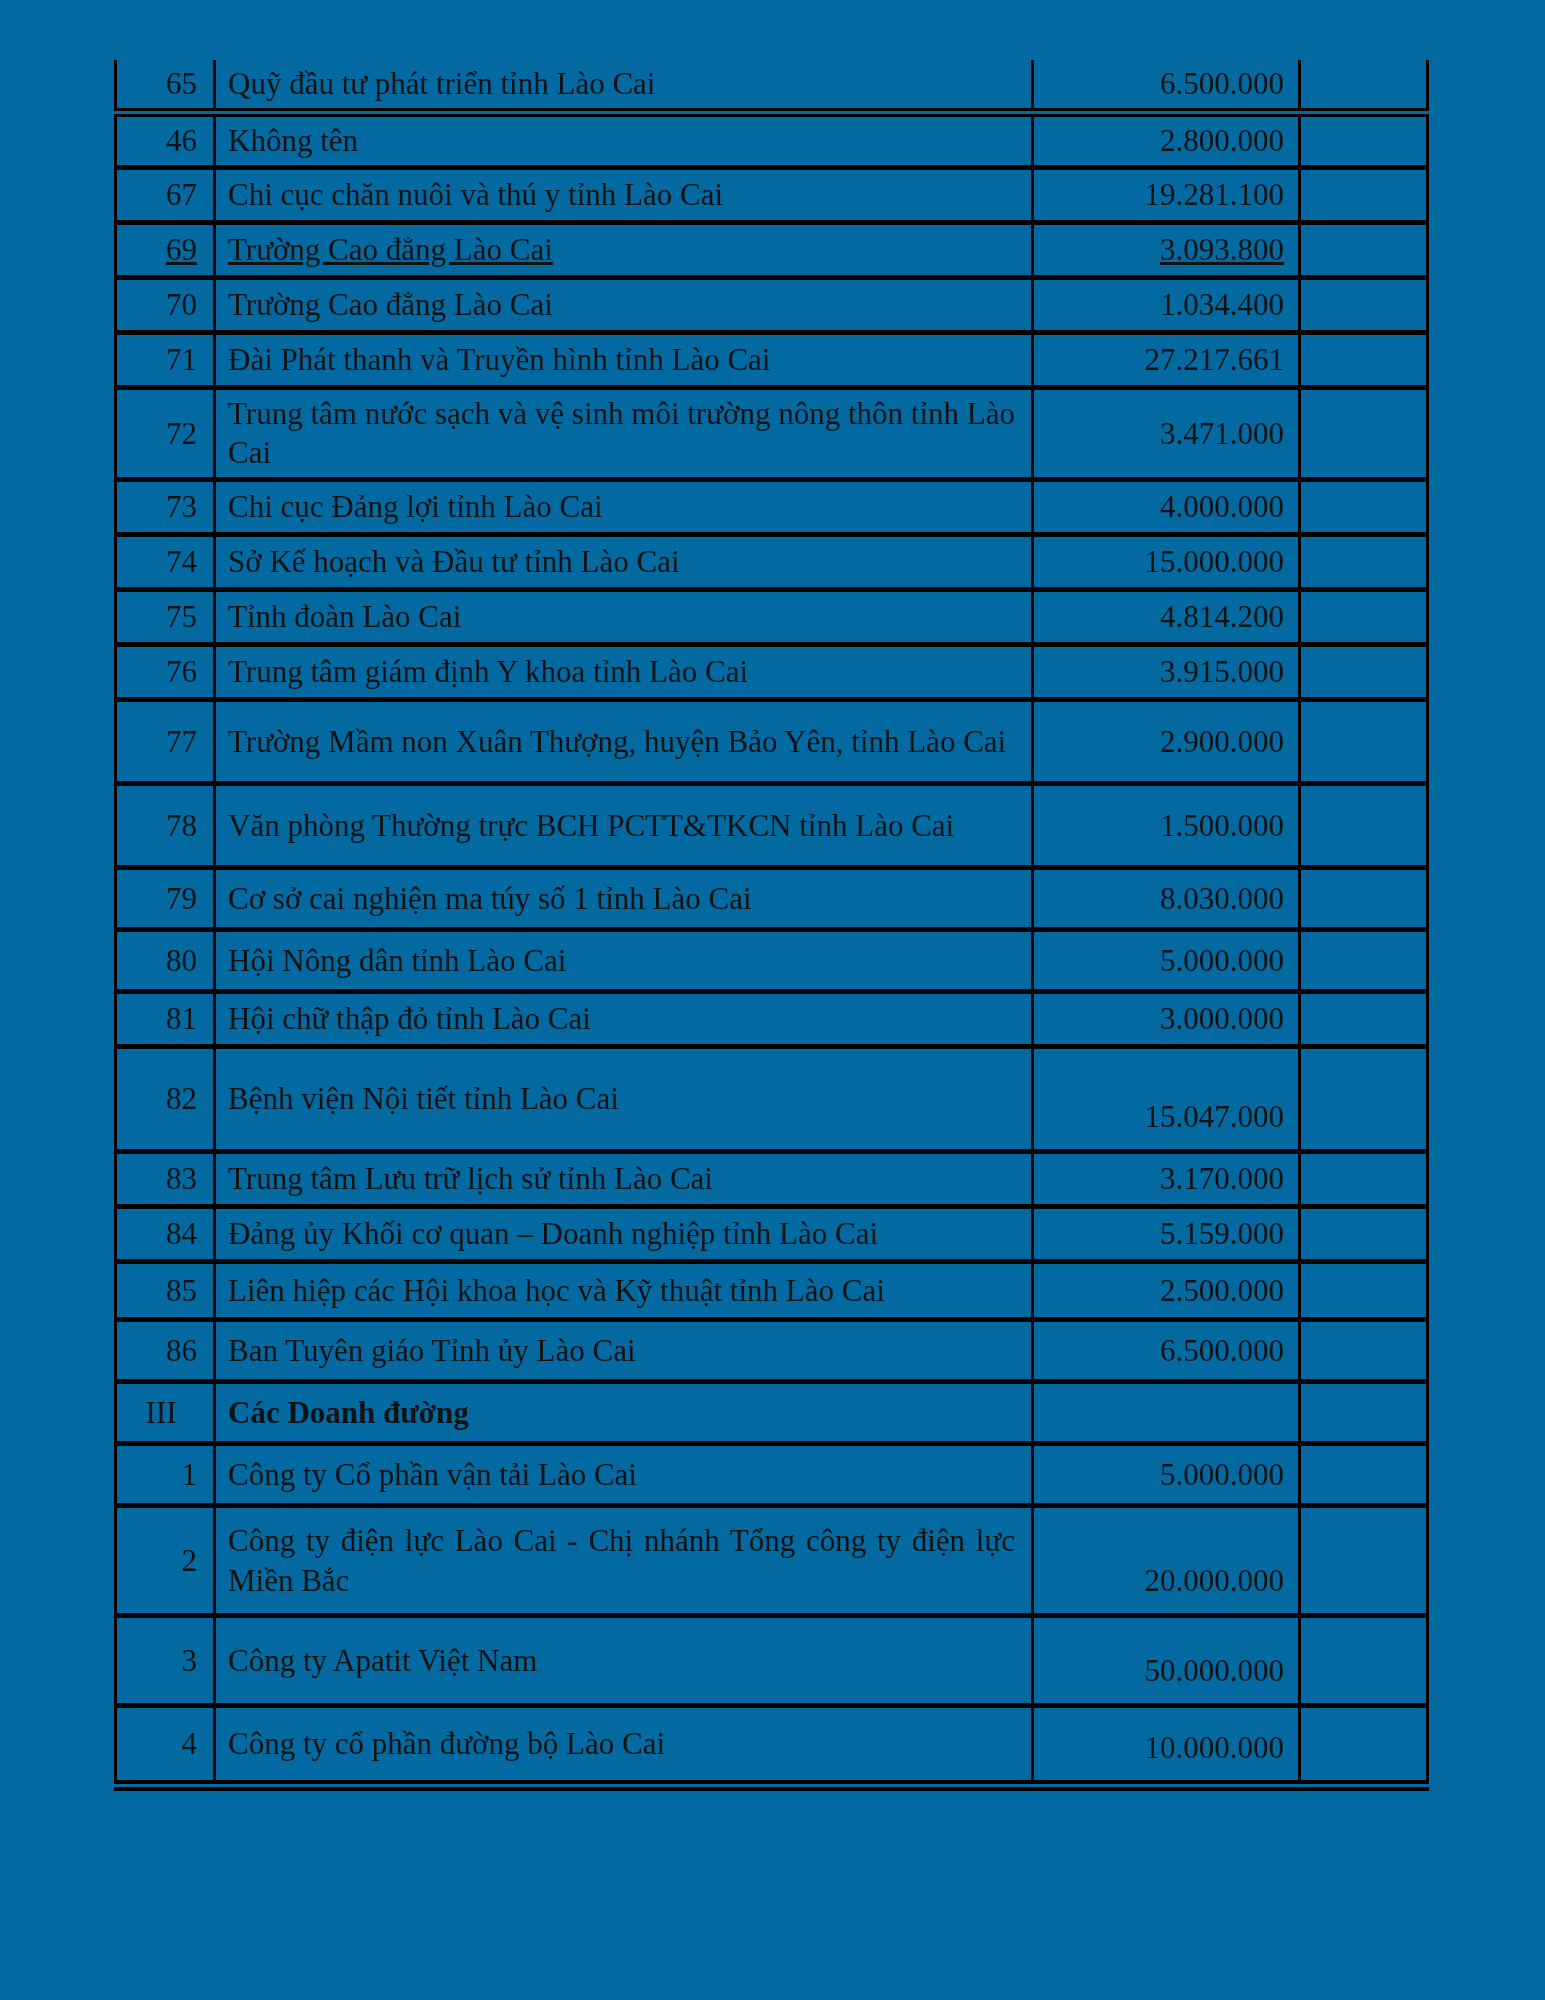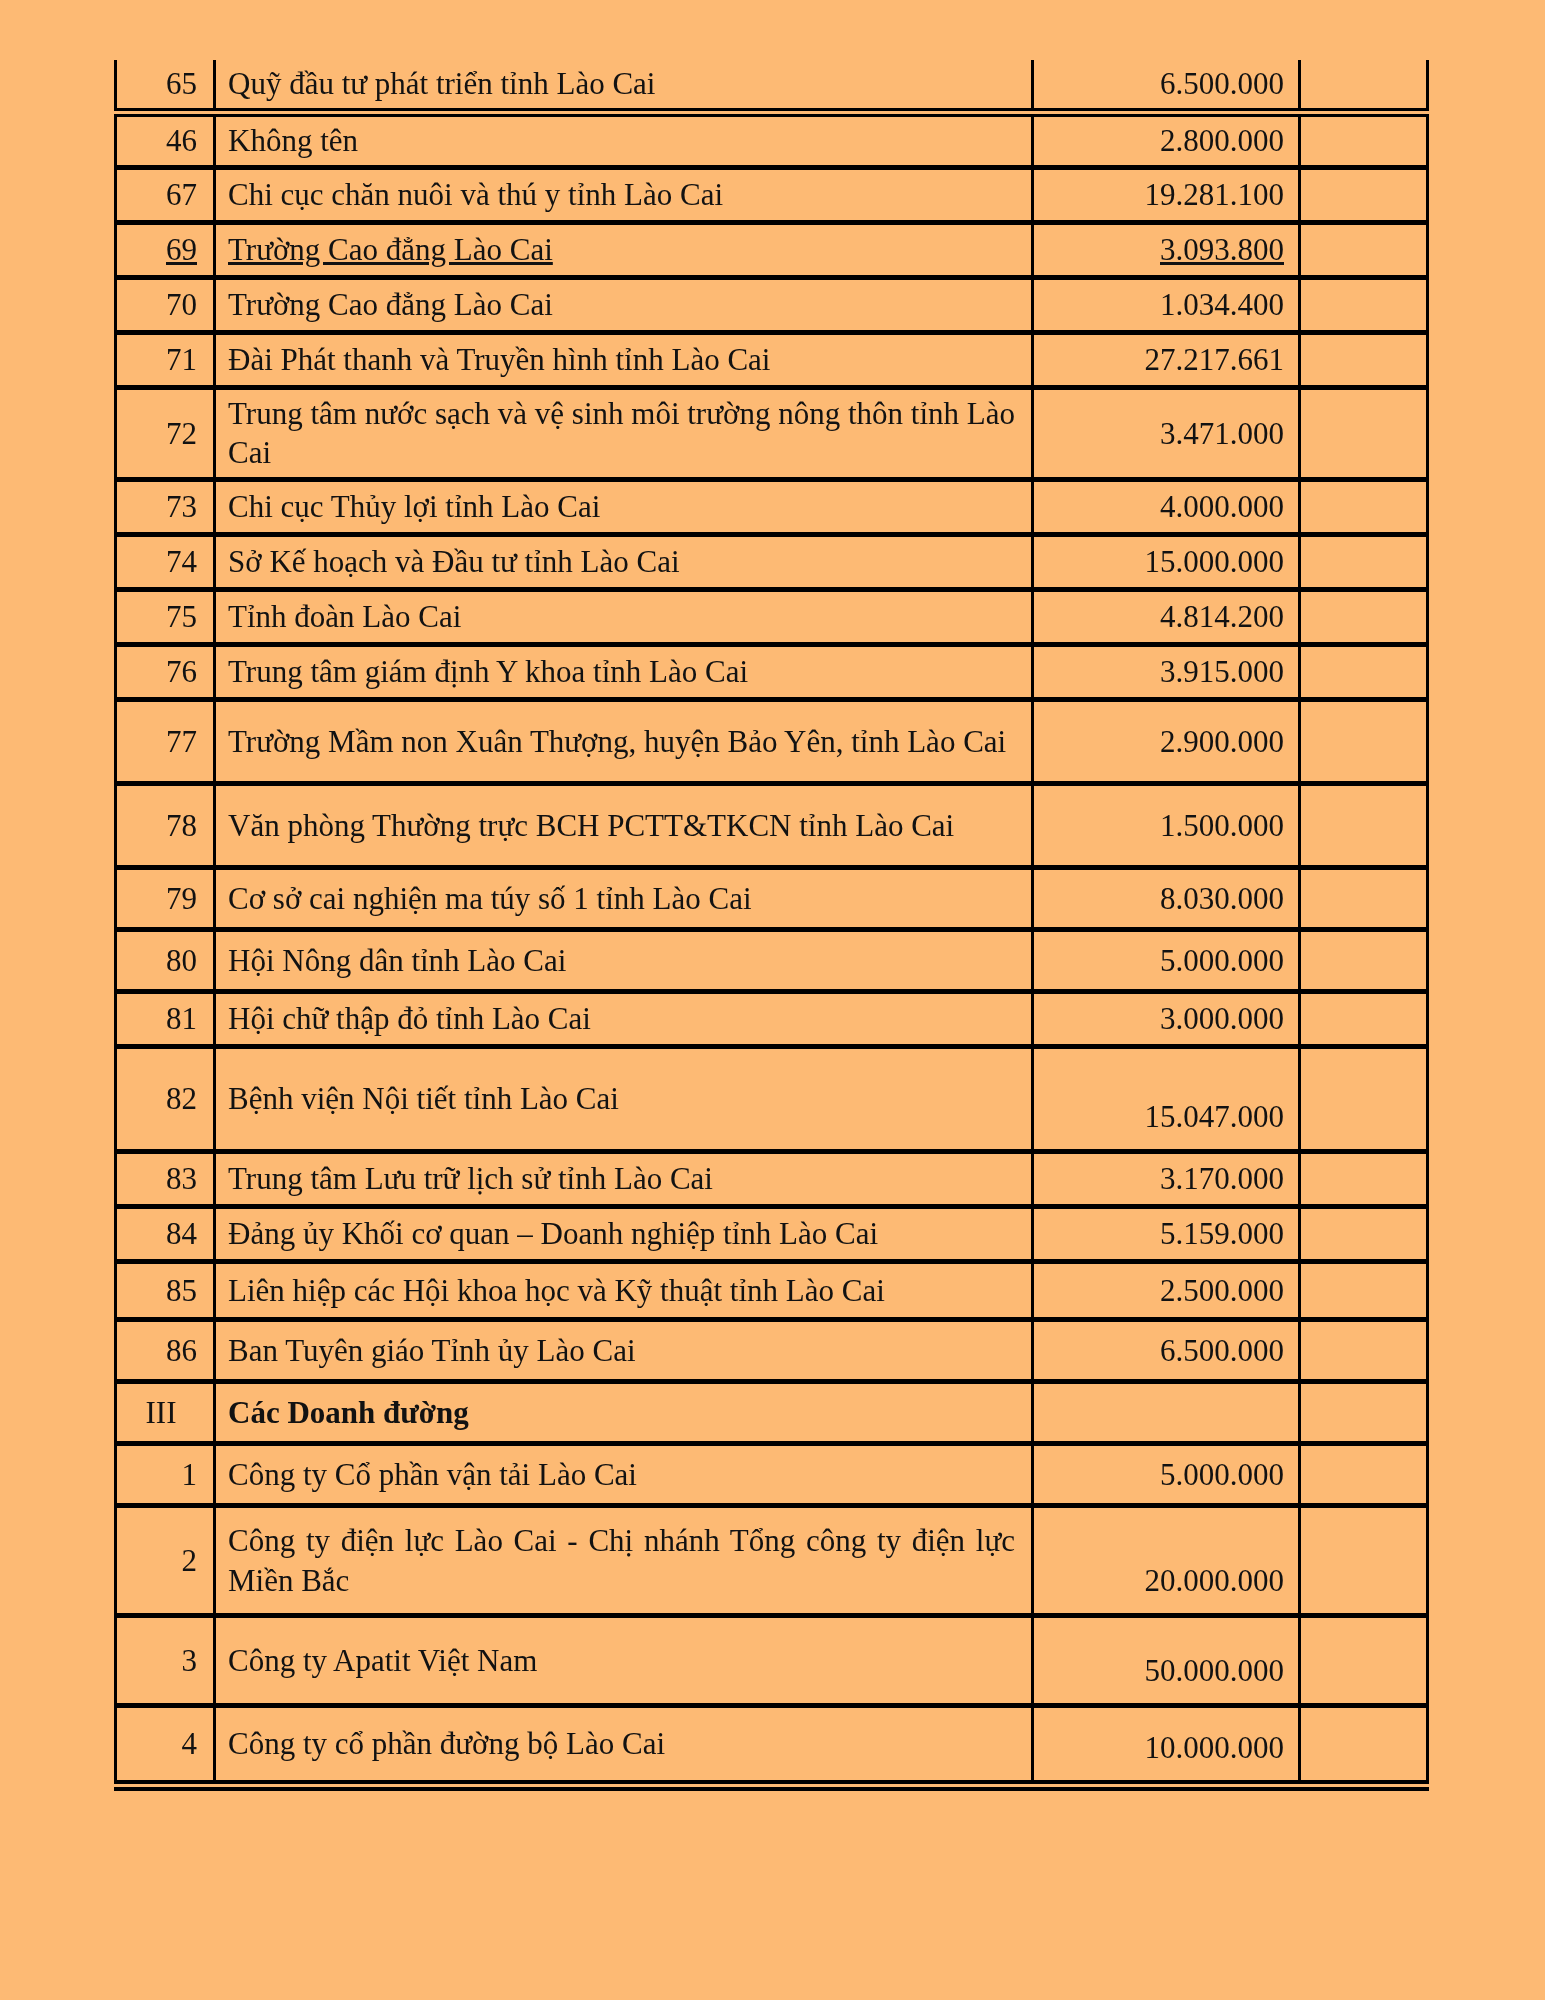--- a/index.html
+++ b/index.html
@@ -11,21 +11,21 @@
     width: 1545px;
     height: 2000px;
     position: relative;
     font-family: "Liberation Serif", "DejaVu Serif", serif;
     color: #121212;
     overflow: hidden;
   }
   .page {
     position: absolute;
     inset: 0;
-    background: #fdba74;
+    background: #0369a1;
   }
   table.doc-table {
     position: absolute;
     left: 114px;
     top: 60px;
     width: 1312px;
     border-collapse: collapse;
     table-layout: fixed;
   }
   td {
@@ -117,21 +117,21 @@
           <td class="note"></td>
         </tr>
         <tr style="height: 84px;">
           <td class="num">72</td>
           <td class="name">Trung tâm nước sạch và vệ sinh môi trường nông thôn tỉnh Lào Cai</td>
           <td class="amount">3.471.000</td>
           <td class="note"></td>
         </tr>
         <tr style="height: 55px;">
           <td class="num">73</td>
-          <td class="name">Chi cục Thủy lợi tỉnh Lào Cai</td>
+          <td class="name">Chi cục Đảng lợi tỉnh Lào Cai</td>
           <td class="amount">4.000.000</td>
           <td class="note"></td>
         </tr>
         <tr style="height: 55px;">
           <td class="num">74</td>
           <td class="name">Sở Kế hoạch và Đầu tư tỉnh Lào Cai</td>
           <td class="amount">15.000.000</td>
           <td class="note"></td>
         </tr>
         <tr style="height: 55px;">

